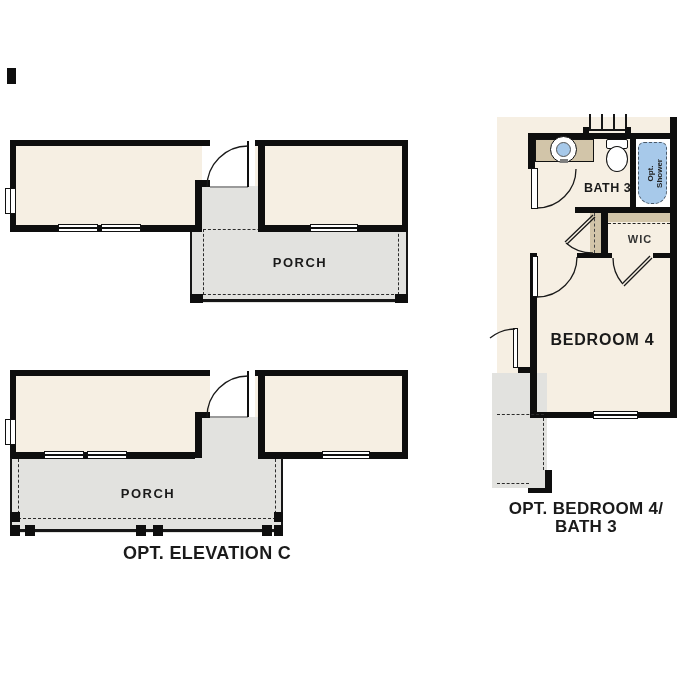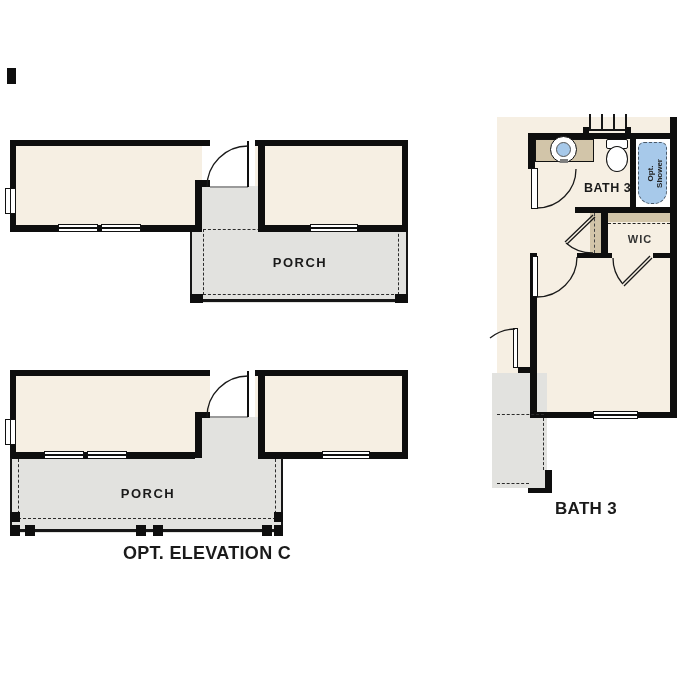--- a/index.html
+++ b/index.html
@@ -142,28 +142,30 @@
 
   <div class="abs wall" style="left:530px;top:253px;width:7px;height:5px;"></div>
   <div class="abs wall" style="left:577px;top:253px;width:35px;height:5px;"></div>
   <div class="abs wall" style="left:653px;top:253px;width:24px;height:5px;"></div>
   <div class="abs wall" style="left:530px;top:258px;width:7px;height:160px;"></div>
   <div class="abs leaf" style="left:532px;top:256px;width:6px;height:41px;"></div>
   <div class="abs leaf" style="left:513px;top:328px;width:5px;height:40px;"></div>
   <div class="abs wall" style="left:518px;top:367px;width:12px;height:6px;"></div>
   <div class="abs wall" style="left:530px;top:412px;width:147px;height:6px;"></div>
   <div class="abs win-h" style="left:593px;top:411px;width:45px;height:8px;"></div>
+  <div class="abs lbl" style="left:535px;top:331px;width:135px;font-size:16px;letter-spacing:.8px;">BEDROOM 4</div>
 
   <div class="abs" style="left:497px;top:414px;width:47px;height:0;border-top:1.5px dashed #2b2b2b;"></div>
   <div class="abs" style="left:543px;top:418px;width:0;height:52px;border-left:1.5px dashed #2b2b2b;"></div>
   <div class="abs" style="left:497px;top:483px;width:32px;height:0;border-top:1.5px dashed #2b2b2b;"></div>
   <div class="abs wall" style="left:545px;top:470px;width:7px;height:18px;"></div>
   <div class="abs wall" style="left:528px;top:488px;width:24px;height:5px;"></div>
 
   <div class="abs caption" style="left:490px;top:500px;width:192px;font-size:17px;line-height:18px;">
+    <div>OPT. BEDROOM 4/</div>
     <div>BATH 3</div>
   </div>
 
   <svg class="overlay" width="687" height="687" viewBox="0 0 687 687">
     <g fill="none" stroke="#1a1a1a" stroke-width="1.3">
       <path d="M 248,146 A 41,41 0 0 0 207,187"></path>
       <path d="M 248,376 A 41,41 0 0 0 207,417"></path>
       <path d="M 537,208 A 39,39 0 0 0 576,169"></path>
       <path d="M 537,297 A 40,40 0 0 0 577,257"></path>
       <path d="M 593,215 L 565,242 M 595,217 L 567,244"></path>

